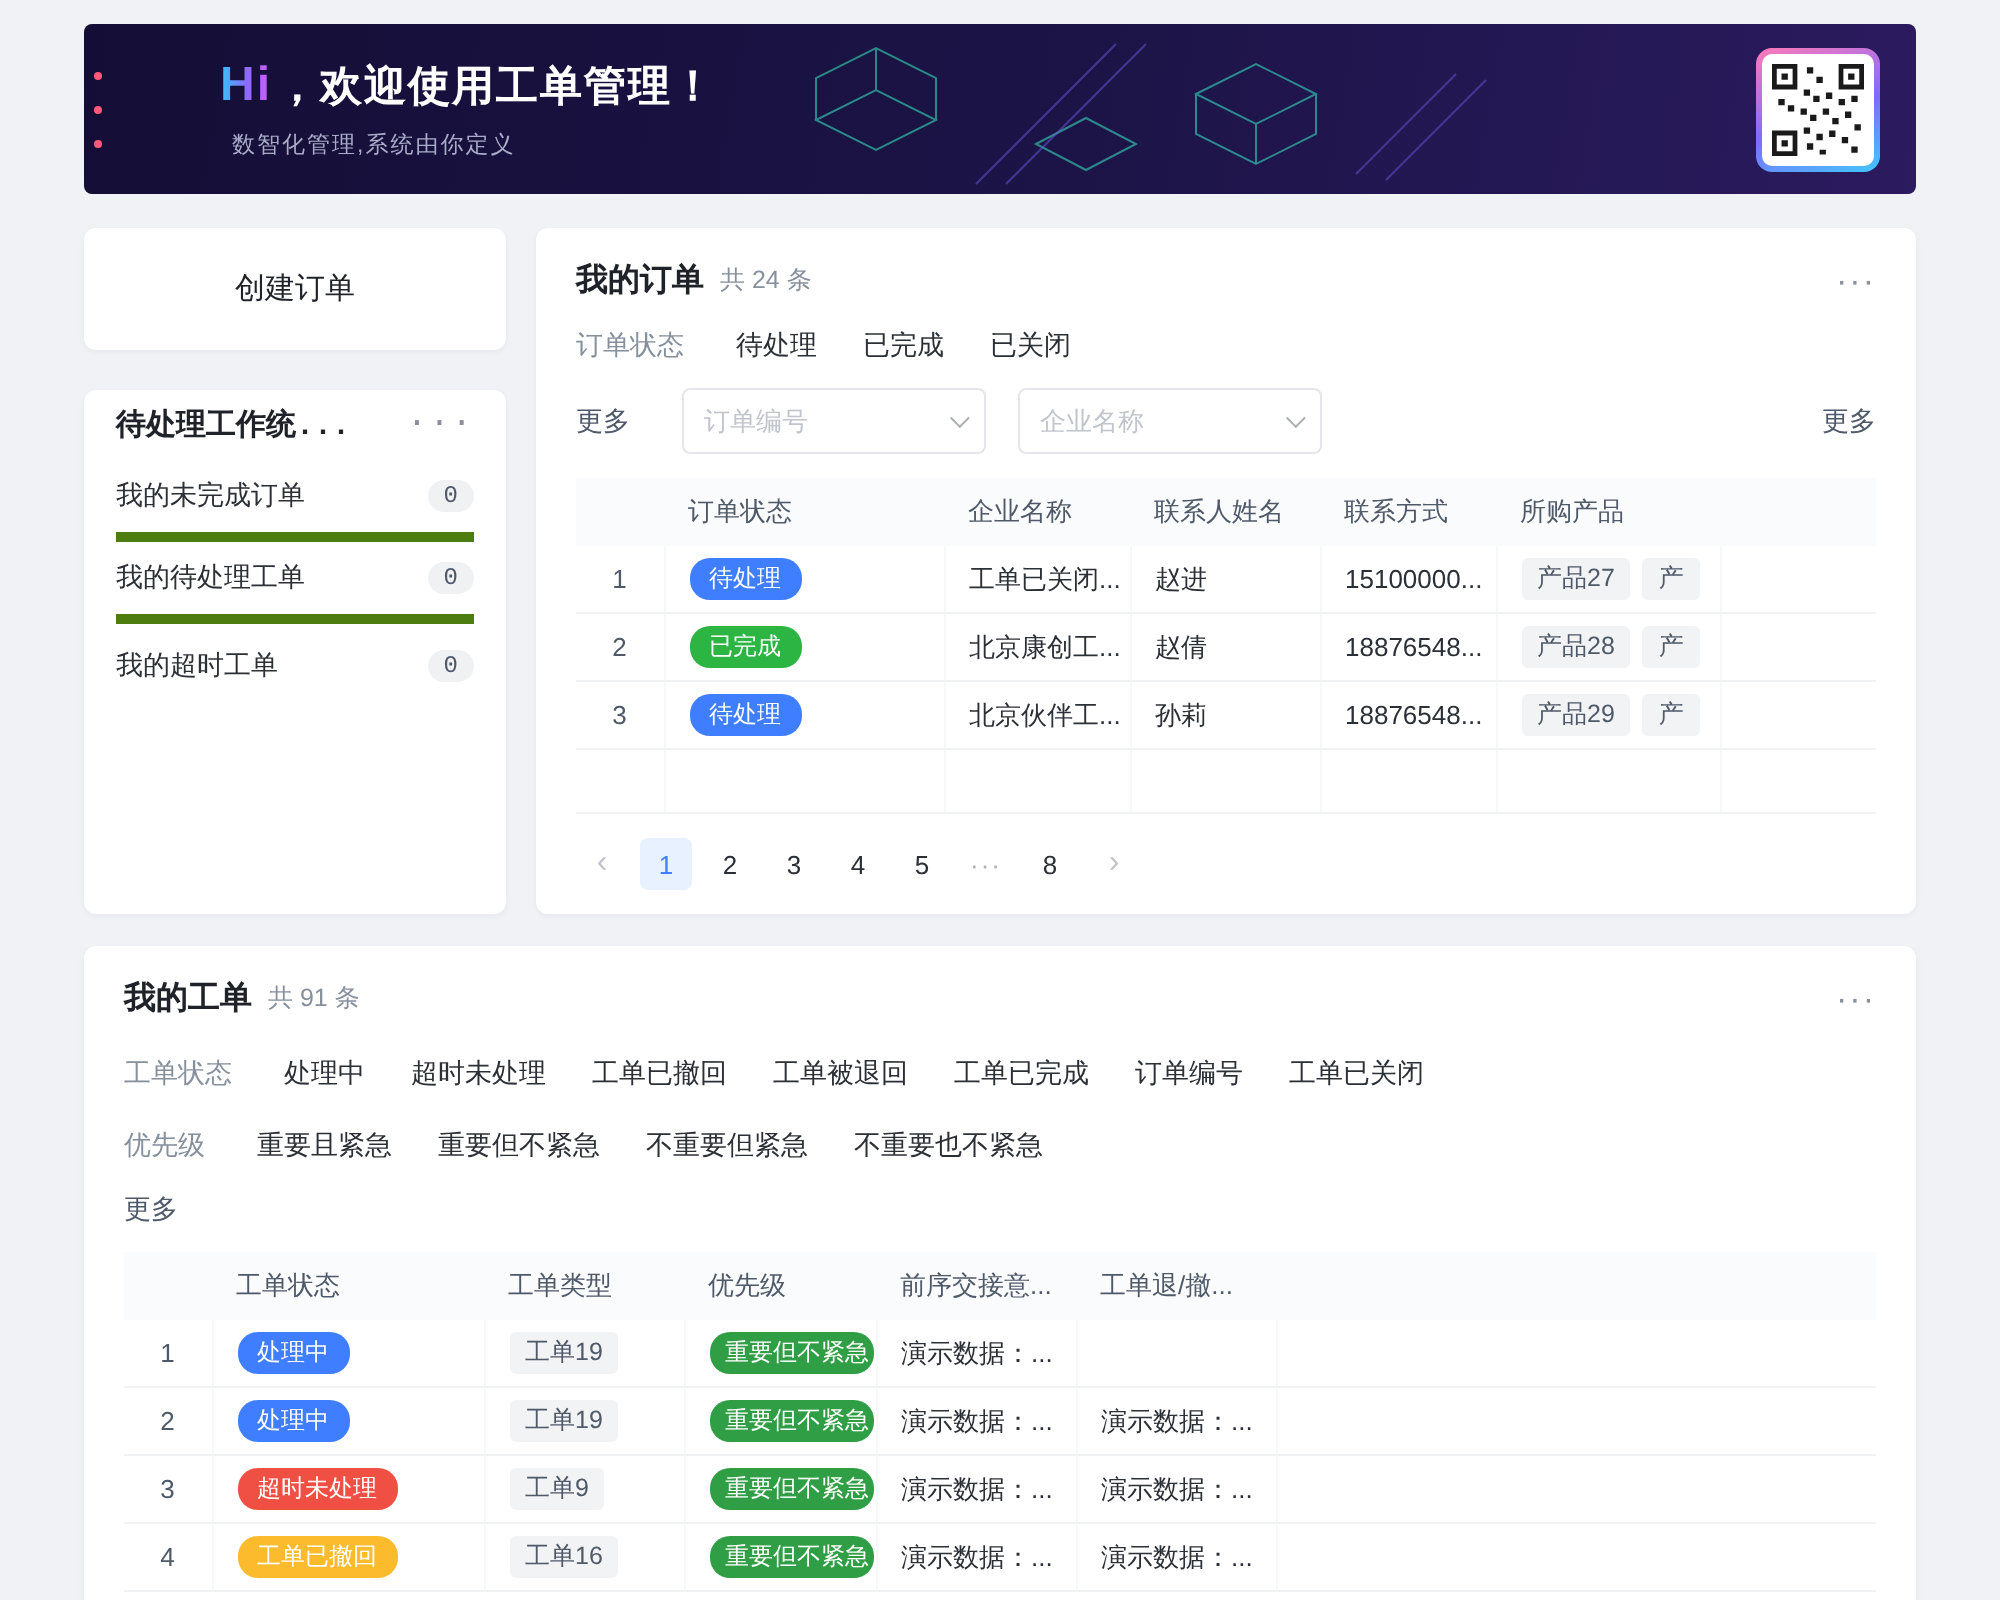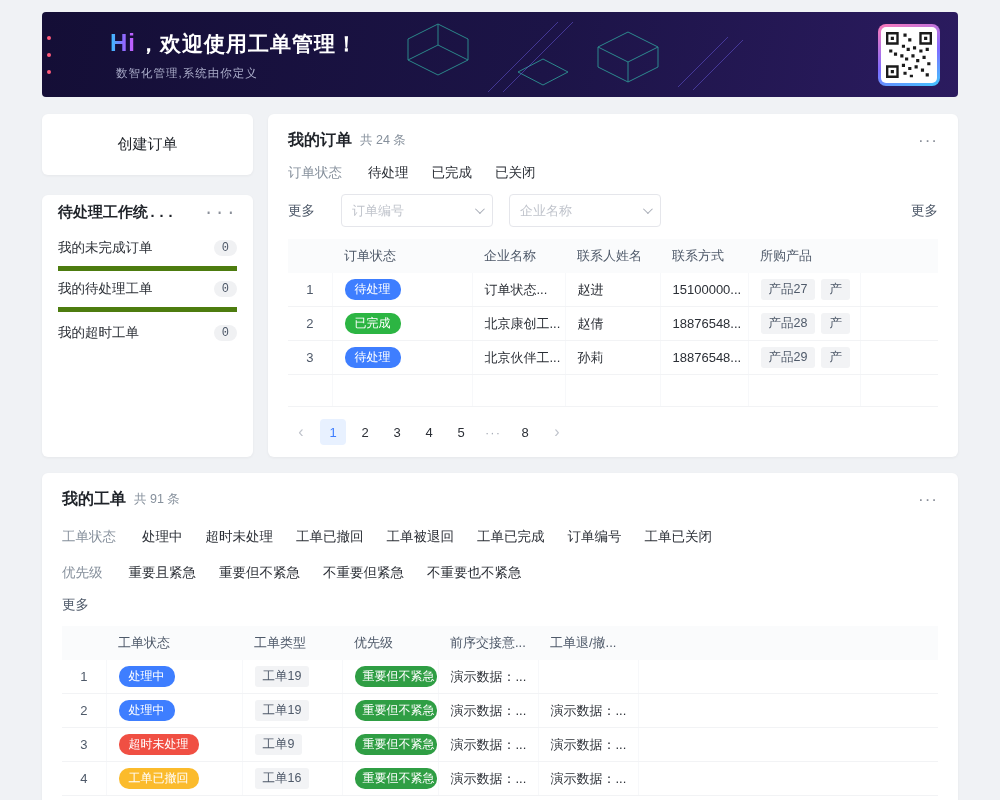--- a/index.html
+++ b/index.html
@@ -210,21 +210,21 @@
           <th>联系人姓名</th>
           <th>联系方式</th>
           <th>所购产品</th>
           <th></th>
         </tr>
       </thead>
       <tbody>
         <tr>
           <td class="idx">1</td>
           <td><span class="badge blue">待处理</span></td>
-          <td>订单状态...</td>
+          <td>工单已关闭...</td>
           <td>赵进</td>
           <td>15100000...</td>
           <td><span class="tag">产品27</span><span class="tag">产</span></td>
           <td></td>
         </tr>
         <tr>
           <td class="idx">2</td>
           <td><span class="badge green">已完成</span></td>
           <td>北京康创工...</td>
           <td>赵倩</td>

